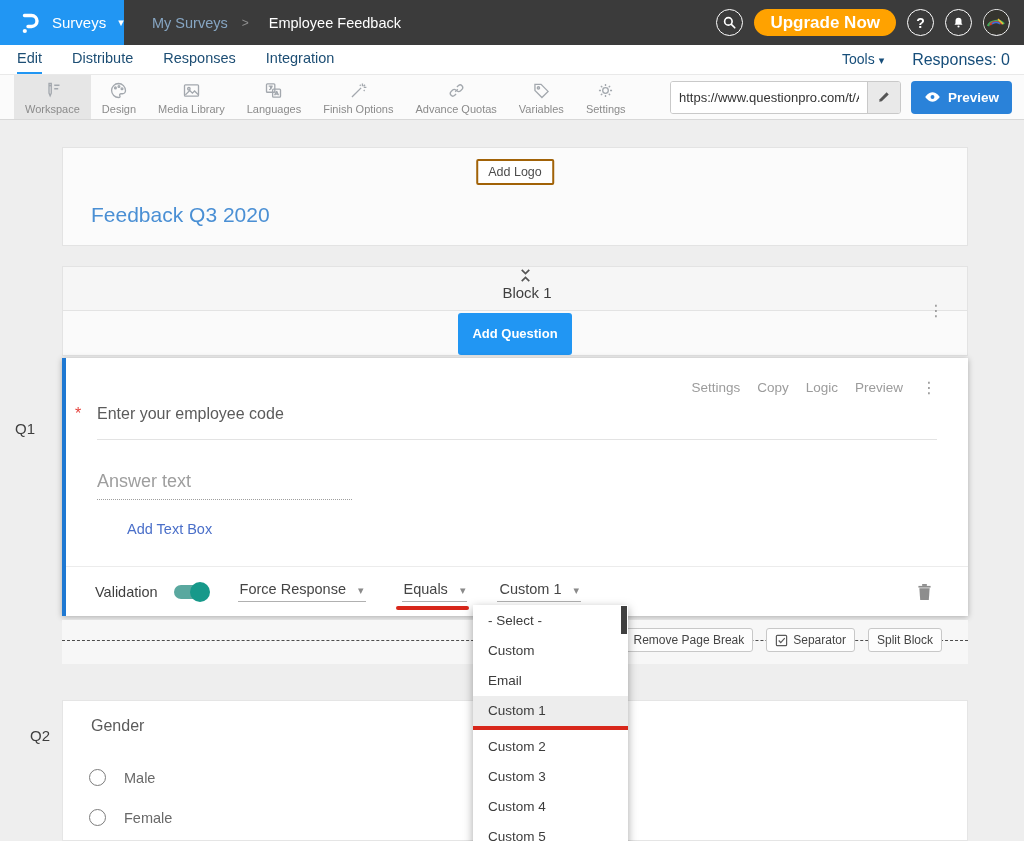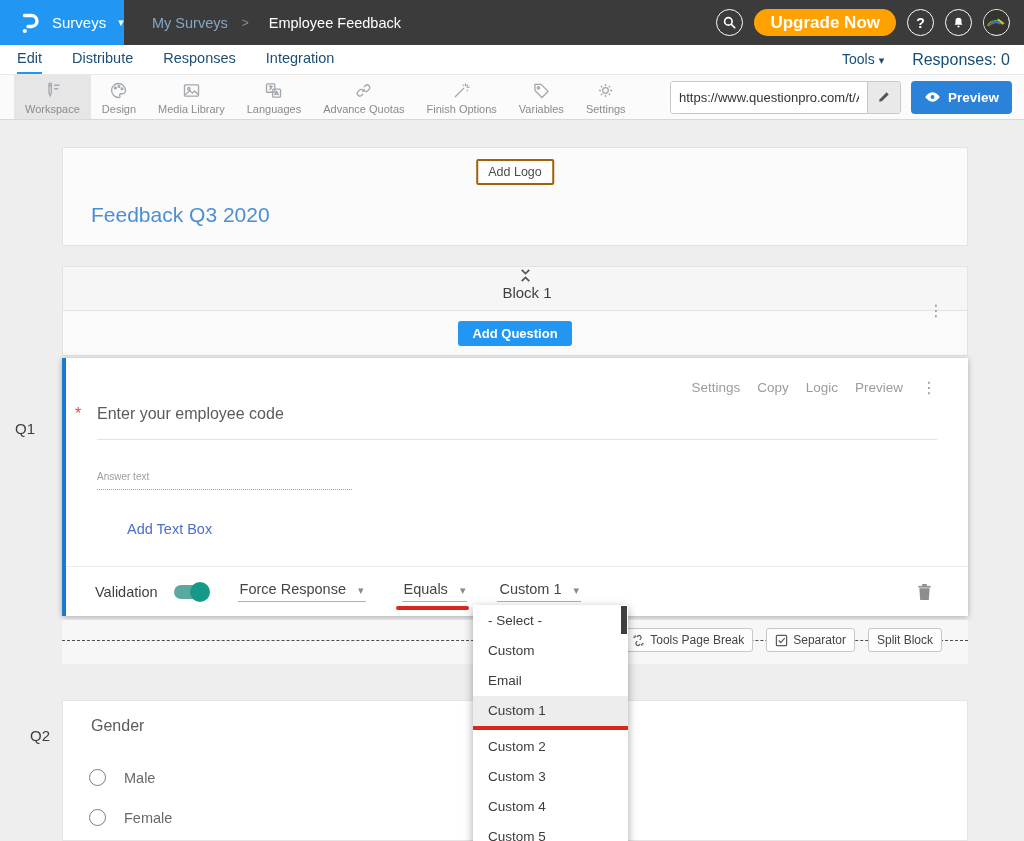--- a/index.html
+++ b/index.html
@@ -50,30 +50,30 @@
   .cardA { position:absolute; left:62px; top:27px; width:906px; height:99px; background:#fbfbfb; border:1px solid #e3e3e3; }
   .add-logo-btn { position:absolute; top:11px; left:50%; transform:translateX(-50%); background:#fff; border:2px solid #a16207; border-radius:2px; padding:4px 10px; font-size:12.5px; color:#4c4c4c; cursor:pointer; }
   .survey-title { position:absolute; left:28px; bottom:18px; font-size:21px; color:#4a8fd4; }
 
   .block-card { position:absolute; left:62px; top:146px; width:906px; height:90px; background:#fafafa; border:1px solid #e3e3e3; }
   .block-header { height:44px; background:#f6f6f6; border-bottom:1px solid #e3e3e3; display:flex; align-items:center;flex-direction:column; }
   .collapse-icon { margin-left:20px; cursor:pointer; display:flex; }
   .block-title { margin-left:24px; font-size:15px; color:#3f3f3f; }
   .kebab { margin-left:auto; margin-right:22px; color:#9a9a9a; font-size:16px; letter-spacing:1px; cursor:pointer; }
   .block-band { height:45px; display:flex; align-items:center; justify-content:center; }
-  .add-q-btn { background:#2196f3; color:#fff; border:none; border-radius:3px; font-size:13px; font-weight:bold; height:25px; padding:0 14px; cursor:pointer; }
+  .add-q-btn { background:#2196f3; color:#fff; border:none; border-radius:3px; font-size:13px; font-weight:bold; height:42px; padding:0 14px; cursor:pointer; }
 
   .q1card { position:absolute; left:62px; top:238px; width:906px; height:258px; background:#fff; border-left:4px solid #1e78d2; box-shadow:0 1px 6px rgba(0,0,0,0.28); }
   .q-actions { position:absolute; top:20px; right:30px; display:flex; gap:17px; align-items:center; font-size:13.5px; color:#9c9c9c; }
   .q-actions .act { cursor:pointer; }
   .q-actions .kebab { margin:0 0 0 1px; }
   .q-row { position:absolute; left:9px; right:31px; top:47px; display:flex; align-items:baseline; }
   .req-star { width:22px; color:#e5423c; font-size:16px; flex:none; }
   .q-text { flex:1; font-size:16px; color:#5b5b5b; padding-bottom:16px; border-bottom:1px solid #e3e3e3; }
-  .answer-field { position:absolute; left:31px; top:113px; width:255px; font-size:10px; color:#9e9e9e; padding-bottom:7px; border-bottom:1px dotted #9e9e9e; cursor:text; }
+  .answer-field { position:absolute; left:31px; top:113px; width:255px; font-size:18px; color:#9e9e9e; padding-bottom:7px; border-bottom:1px dotted #9e9e9e; cursor:text; }
   .add-text-box { position:absolute; left:61px; top:163px; font-size:14.5px; color:#4a6fc9; cursor:pointer; }
   .validation-row { position:absolute; left:0; right:0; bottom:0; height:50px; border-top:1px solid #ececec; display:flex; align-items:center; padding-left:29px; }
   .val-label { font-size:14.5px; color:#3f3f3f; }
   .toggle { position:relative; width:34px; height:14px; border-radius:7px; background:#5aa89f; margin-left:16px; cursor:pointer; flex:none; }
   .toggle .knob { position:absolute; right:-2px; top:-3px; width:20px; height:20px; border-radius:50%; background:#17998a; }
   .ul-select { position:relative; display:flex; align-items:baseline; gap:12px; border-bottom:1px solid #b0b0b0; padding:0 2px 4px 2px; font-size:14.5px; color:#454545; cursor:pointer; }
   .ul-select .caret { color:#8a8a8a; font-size:11px; }
   .sel-force { margin-left:30px; min-width:112px; }
   .sel-equals { margin-left:36px; }
   .sel-custom { margin-left:30px; }
@@ -189,32 +189,32 @@
       <svg width="21" height="21" viewBox="0 0 24 24">
         <rect x="4" y="4.5" width="9.5" height="9.5" rx="1"></rect>
           <rect x="11" y="10.5" width="9" height="9" rx="1"></rect>
         <path d="M6.5 7h4.5M8.7 7v4M7 11c1.5-.5 3-2 3.5-4"></path>
           <path d="M15.5 12.5l-2.2 5M15.5 12.5l2.2 5M14.2 16h2.6"></path>
       </svg>
       <span class="tlabel">Languages</span>
     </div>
     <div class="tool-item">
       <svg width="21" height="21" viewBox="0 0 24 24">
+        <path d="M4.5 19.5L15 9"></path>
+          <path d="M16.5 4v3M21 8.5h-3M19.5 5.5L17.8 7.2M13.5 5.5l1 1M19 12.5l-1-1"></path>
+      </svg>
+      <span class="tlabel">Finish Options</span>
+    </div>
+    <div class="tool-item">
+      <svg width="21" height="21" viewBox="0 0 24 24">
         <path d="M10.5 13.5l3-3"></path>
         <path d="M12.5 8l1.8-1.8a3 3 0 0 1 4.2 4.2L16.7 12.2a3 3 0 0 1-4.2 0"></path>
         <path d="M11.5 16l-1.8 1.8a3 3 0 0 1-4.2-4.2l1.8-1.8a3 3 0 0 1 4.2 0"></path>
       </svg>
       <span class="tlabel">Advance Quotas</span>
-    </div>
-    <div class="tool-item">
-      <svg width="21" height="21" viewBox="0 0 24 24">
-        <path d="M4.5 19.5L15 9"></path>
-          <path d="M16.5 4v3M21 8.5h-3M19.5 5.5L17.8 7.2M13.5 5.5l1 1M19 12.5l-1-1"></path>
-      </svg>
-      <span class="tlabel">Finish Options</span>
     </div>
     <div class="tool-item">
       <svg width="21" height="21" viewBox="0 0 24 24">
         <path d="M4.5 5h7l8 8-7 7-8-8V5z"></path>
           <circle cx="8.5" cy="9" r="1.3"></circle>
       </svg>
       <span class="tlabel">Variables</span>
     </div>
     <div class="tool-item">
       <svg width="21" height="21" viewBox="0 0 24 24">
@@ -309,21 +309,21 @@
 
     <div class="sep-band">
       <div class="dashed-line"></div>
       <div class="sep-buttons">
         <button class="sep-btn">
           <svg width="13" height="13" viewBox="0 0 14 14">
             <path d="M5.2 3.2l1-1a2.2 2.2 0 0 1 3.1 3.1l-1 1"></path>
             <path d="M8.8 10.8l-1 1a2.2 2.2 0 0 1-3.1-3.1l1-1"></path>
             <path d="M3 1.5l1 1.6M1.5 3l1.6 1M11 12.5l-1-1.6M12.5 11l-1.6-1"></path>
           </svg>
-          <span>Tools Page Break</span>
+          <span>Remove Page Break</span>
         </button>
         <button class="sep-btn">
           <svg width="13" height="13" viewBox="0 0 14 14">
             <rect x="1.5" y="1.5" width="11" height="11" rx="1"></rect>
             <path d="M4 7l2.2 2.2L10.5 4.5"></path>
           </svg>
           <span>Separator</span>
         </button>
         <button class="sep-btn">
           <span>Split Block</span>

